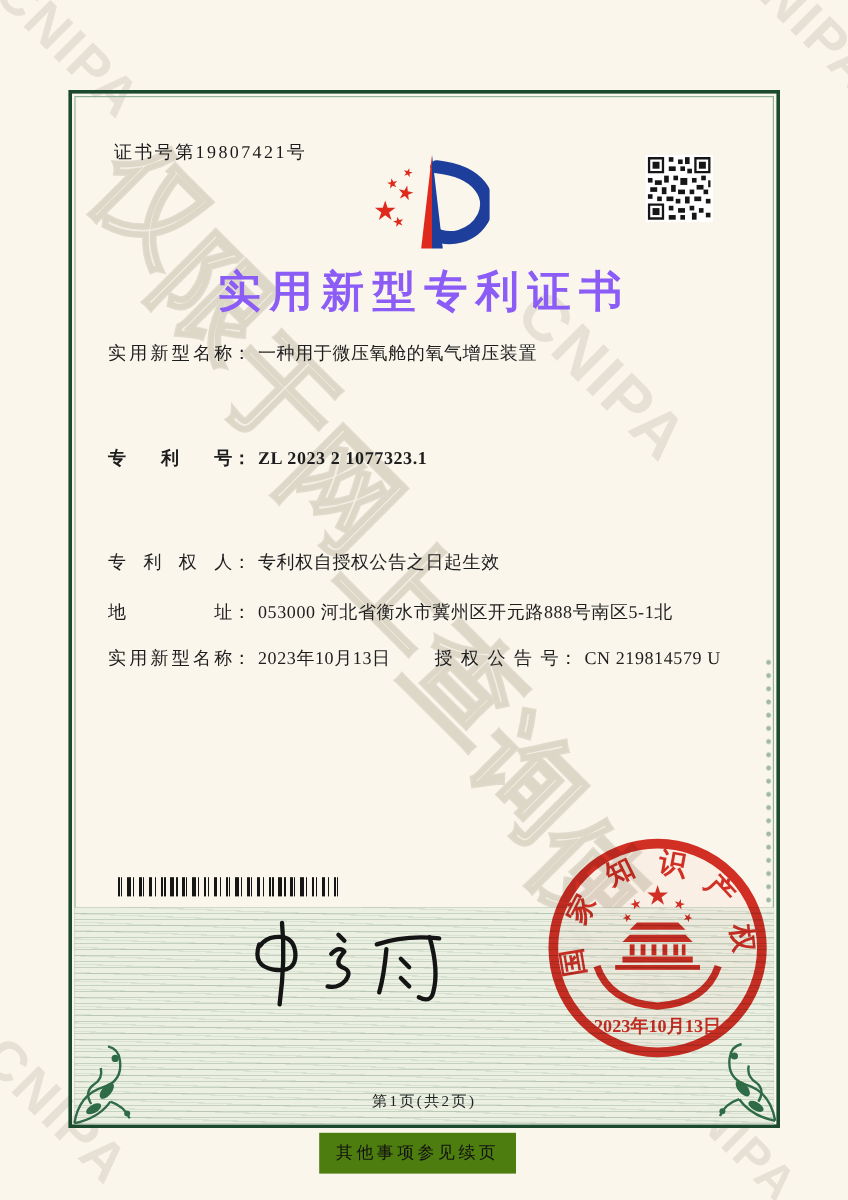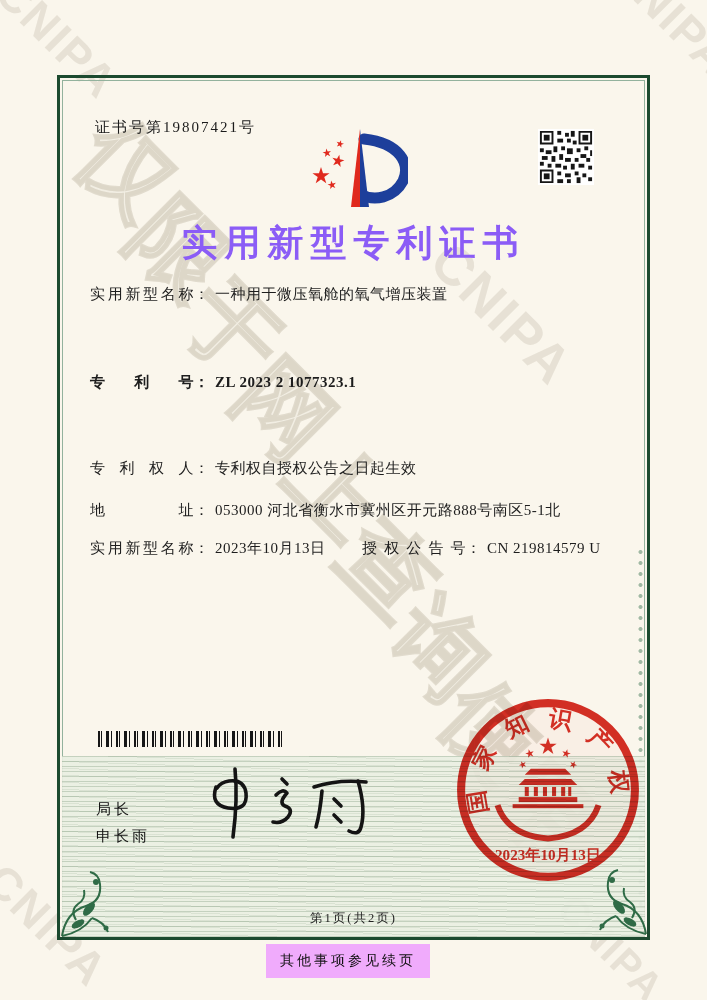--- a/index.html
+++ b/index.html
@@ -70,21 +70,21 @@
       #161616 3px 4px, transparent 4px 8px,
       #161616 8px 11px, transparent 11px 13px,
       #161616 13px 14px, transparent 14px 18px);
   }
   
   .director { position:absolute; left:96px; top:796px; z-index:3; font-size:15px; letter-spacing:3px; line-height:27px; color:#111; }
   .signature { position:absolute; left:190px; top:765px; width:215px; height:75px; z-index:3; }
   .seal { position:absolute; left:452px; top:694px; width:192px; height:192px; z-index:4; mix-blend-mode:multiply; opacity:.95; }
   .page-num { position:absolute; left:57px; top:910px; width:593px; z-index:3; text-align:center; font-size:12.5px; letter-spacing:2px; color:#222; }
   .note-box {
-    position:absolute; left:266px; top:944px; z-index:5; background:#f0abfc;
+    position:absolute; left:266px; top:944px; z-index:5; background:#4d7c0f;
     padding:8px 14px; font-size:14px; letter-spacing:3px; color:#111;
   }
   .corner { position:absolute; width:80px; height:80px; z-index:3; }
   .corner-left { left:56px; top:862px; }
   .corner-right { left:572px; top:860px; transform:scaleX(-1); }
 </style>
 </head>
 <body>
 
 <div class="page">
@@ -193,24 +193,20 @@
     <span class="pair2">
       <span class="f-label">授权公告号</span><span class="f-colon">：</span><span class="f-value">CN 219814579 U</span>
     </span>
   </div>
 
   <div class="paras">
   </div>
 
   <div class="barcode"></div>
 
-  <div class="director">
-    <div>局长</div>
-    <div>申长雨</div>
-  </div>
 
   <svg class="signature" viewBox="0 0 215 75">
     <g stroke="#141414" stroke-width="3.6" fill="none" stroke-linecap="round" stroke-linejoin="round">
       <path d="M26,22 q-6,18 12,21 q20,3 18,-15 q-2,-14 -17,-12 q-8,1 -12,7"></path>
       <path d="M45,4 q3,30 -2,68"></path>
       <path d="M92,14 l5,5"></path>
       <path d="M86,30 q7,-7 11,-2 q-9,10 -2,13 q9,3 3,11 q-6,7 -15,5"></path>
       <path d="M124,22 q24,-8 52,-5"></path>
       <path d="M132,26 q-2,22 -6,36"></path>
       <path d="M168,16 q8,28 3,46 q-2,9 -12,4"></path>

